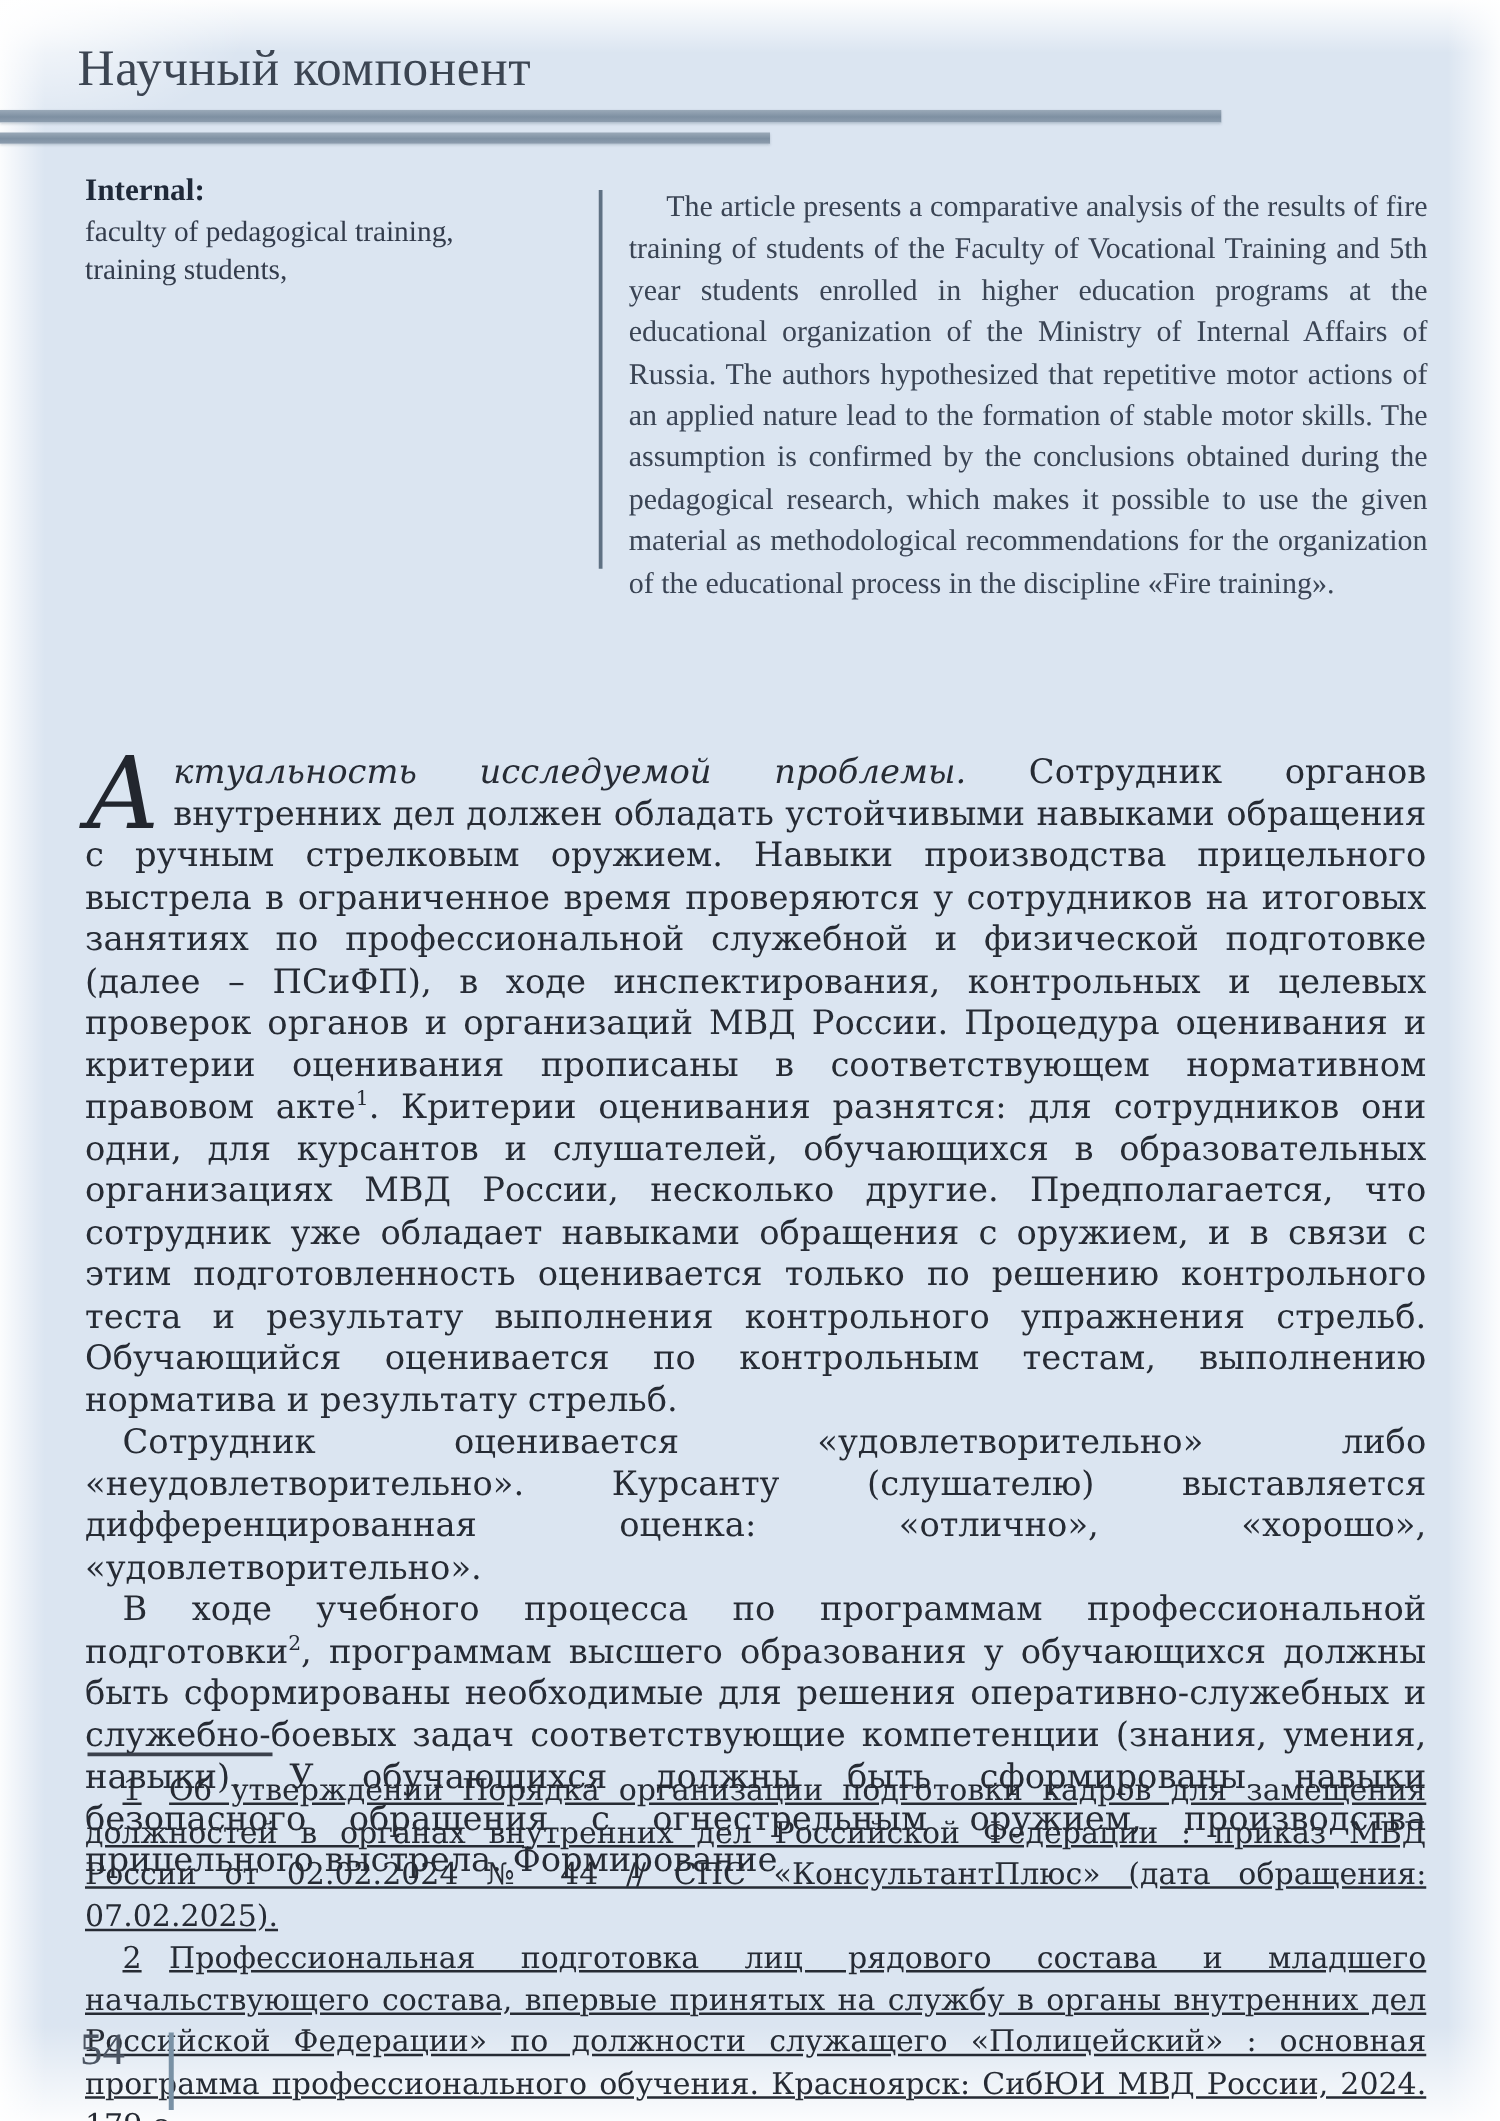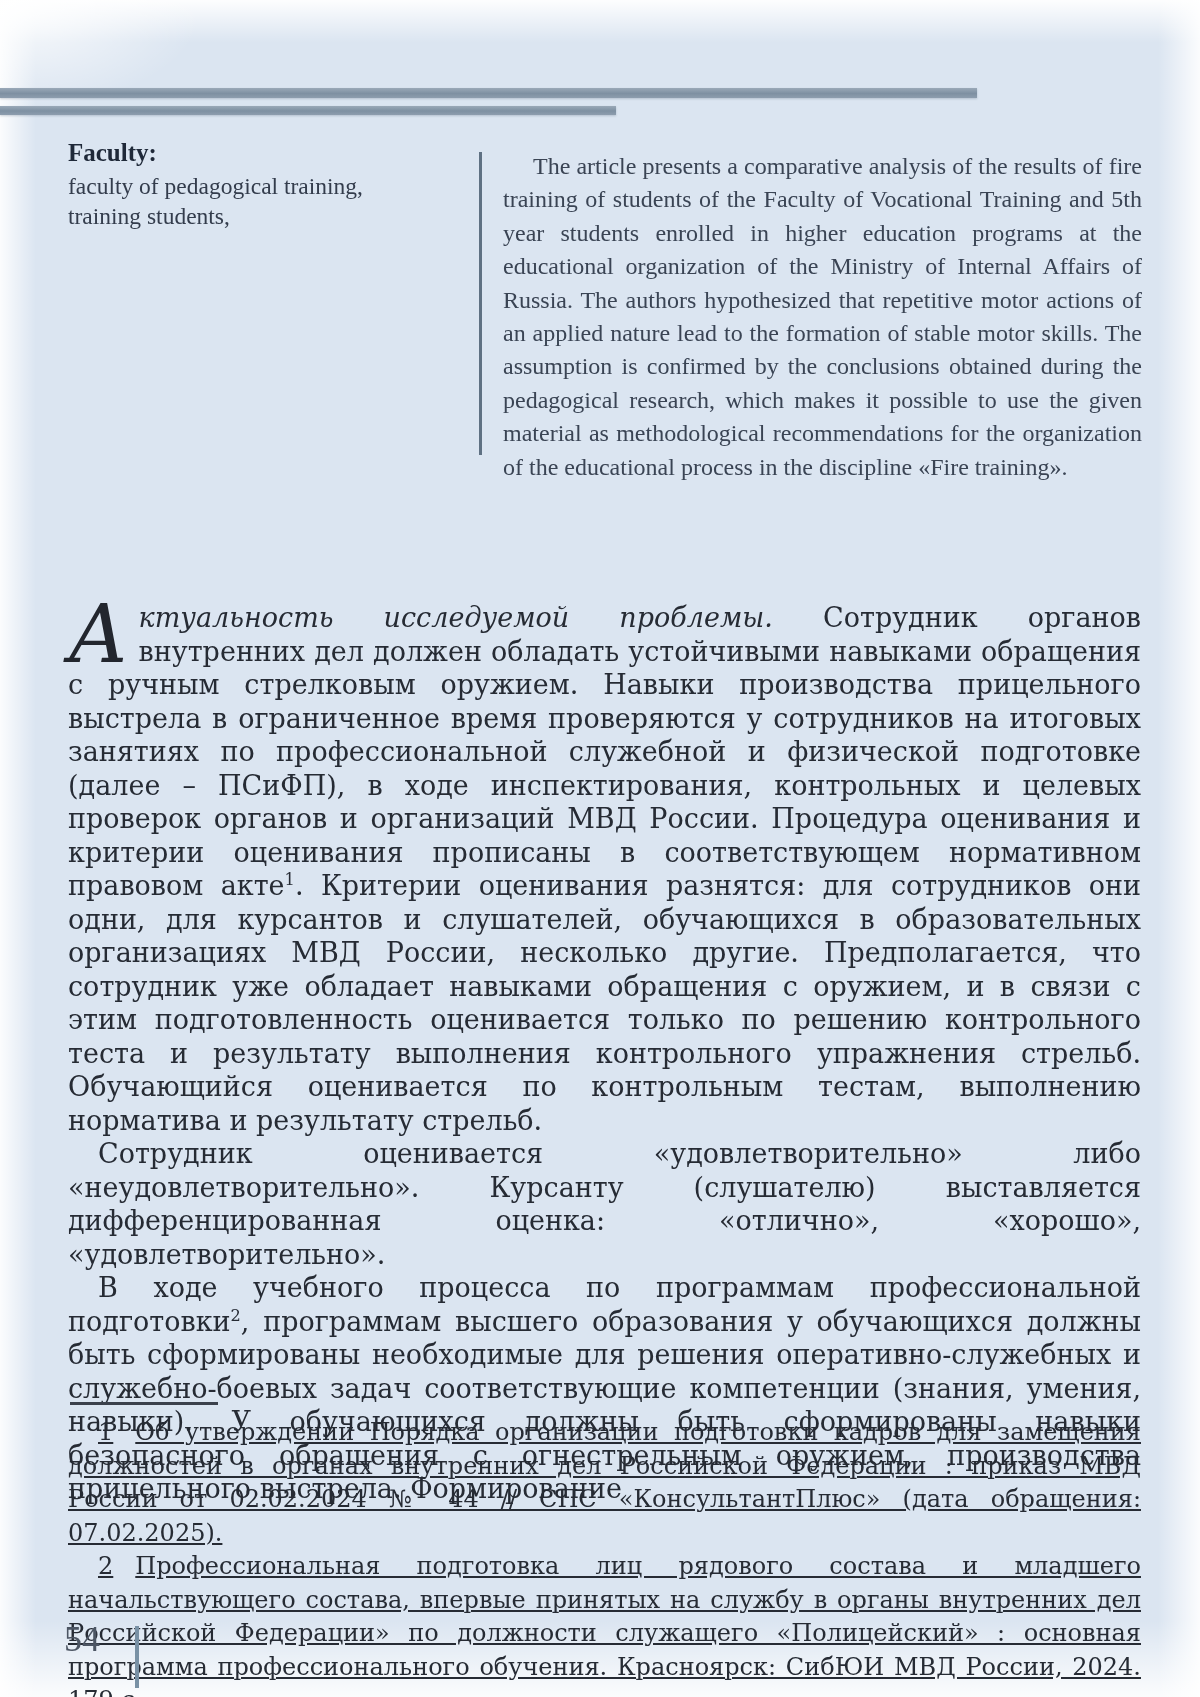--- a/index.html
+++ b/index.html
@@ -140,26 +140,27 @@
     width: 4px;
     height: 62px;
     background: #7991a5;
   }
 </style>
 </head>
 <body>
 
 <div class="page">
 
+  <div class="section-title">Научный компонент</div>
 
   <div class="rule-bar bar-1"></div>
   <div class="rule-bar bar-2"></div>
 
   <div class="keywords">
-    <div class="keywords-heading">Faculty:</div>
+    <div class="keywords-heading">Internal:</div>
     <div>faculty of pedagogical training,</div>
     <div>training students,</div>
   </div>
 
   <div class="abstract-divider"></div>
 
   <div class="abstract">The article presents a comparative analysis of the results of fire training of students of the Faculty of Vocational Training and 5th year students enrolled in higher education programs at the educational organization of the Ministry of Internal Affairs of Russia. The authors hypothesized that repetitive motor actions of an applied nature lead to the formation of stable motor skills. The assumption is confirmed by the conclusions obtained during the pedagogical research, which makes it possible to use the given material as methodological recommendations for the organization of the educational process in the discipline «Fire training».</div>
 
   <div class="article">
     <p><span class="dropcap">А</span><span class="lead-italic">ктуальность исследуемой проблемы.</span><span> Сотрудник органов внутренних дел должен обладать устойчивыми навыками обращения с ручным стрелковым оружием. Навыки производства прицельного выстрела в ограниченное время проверяются у сотрудников на итоговых занятиях по профессиональной служебной и физической подготовке (далее – ПСиФП), в ходе инспектирования, контрольных и целевых проверок органов и организаций МВД России. Процедура оценивания и критерии оценивания прописаны в соответствующем нормативном правовом акте</span><sup class="fn-ref">1</sup><span>. Критерии оценивания разнятся: для сотрудников они одни, для курсантов и слушателей, обучающихся в образовательных организациях МВД России, несколько другие. Предполагается, что сотрудник уже обладает навыками обращения с оружием, и в связи с этим подготовленность оценивается только по решению контрольного теста и результату выполнения контрольного упражнения стрельб. Обучающийся оценивается по контрольным тестам, выполнению норматива и результату стрельб.</span></p>

